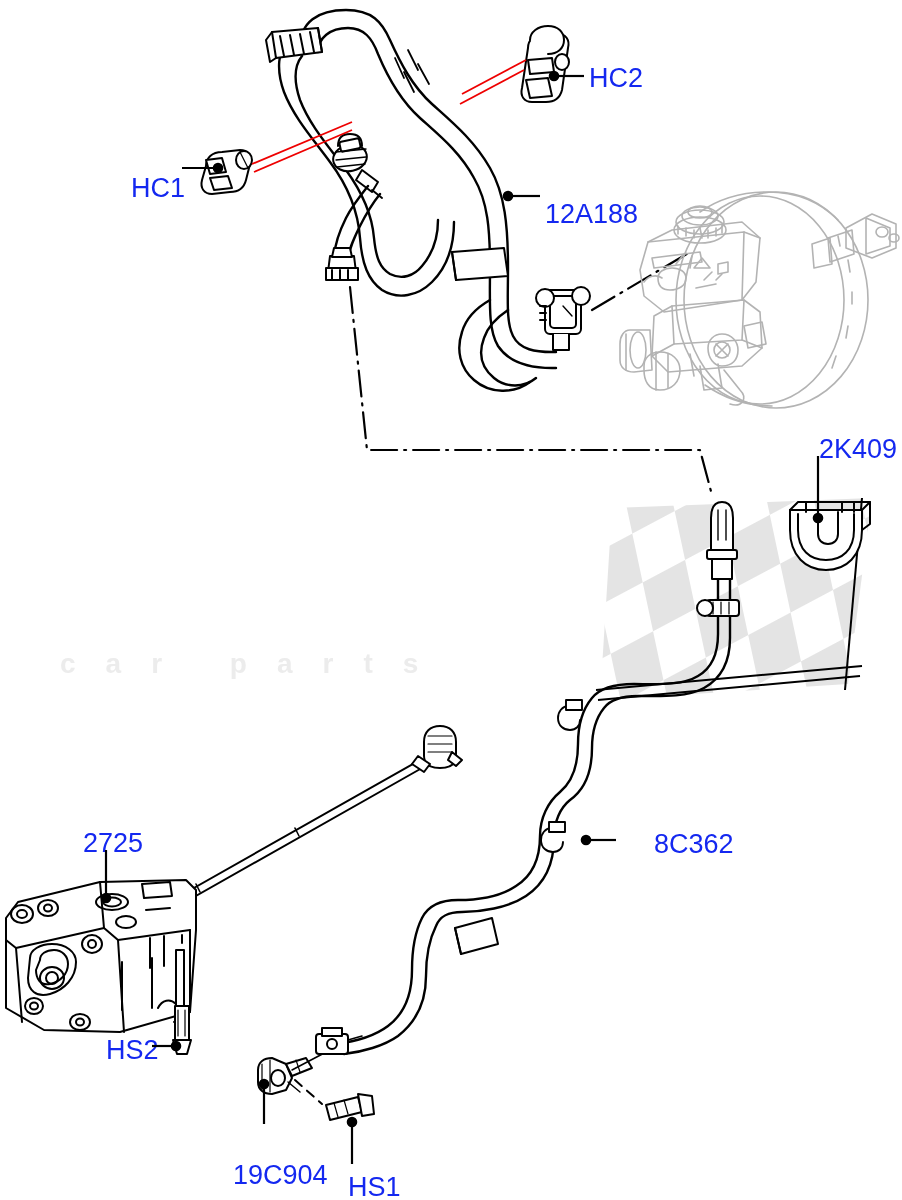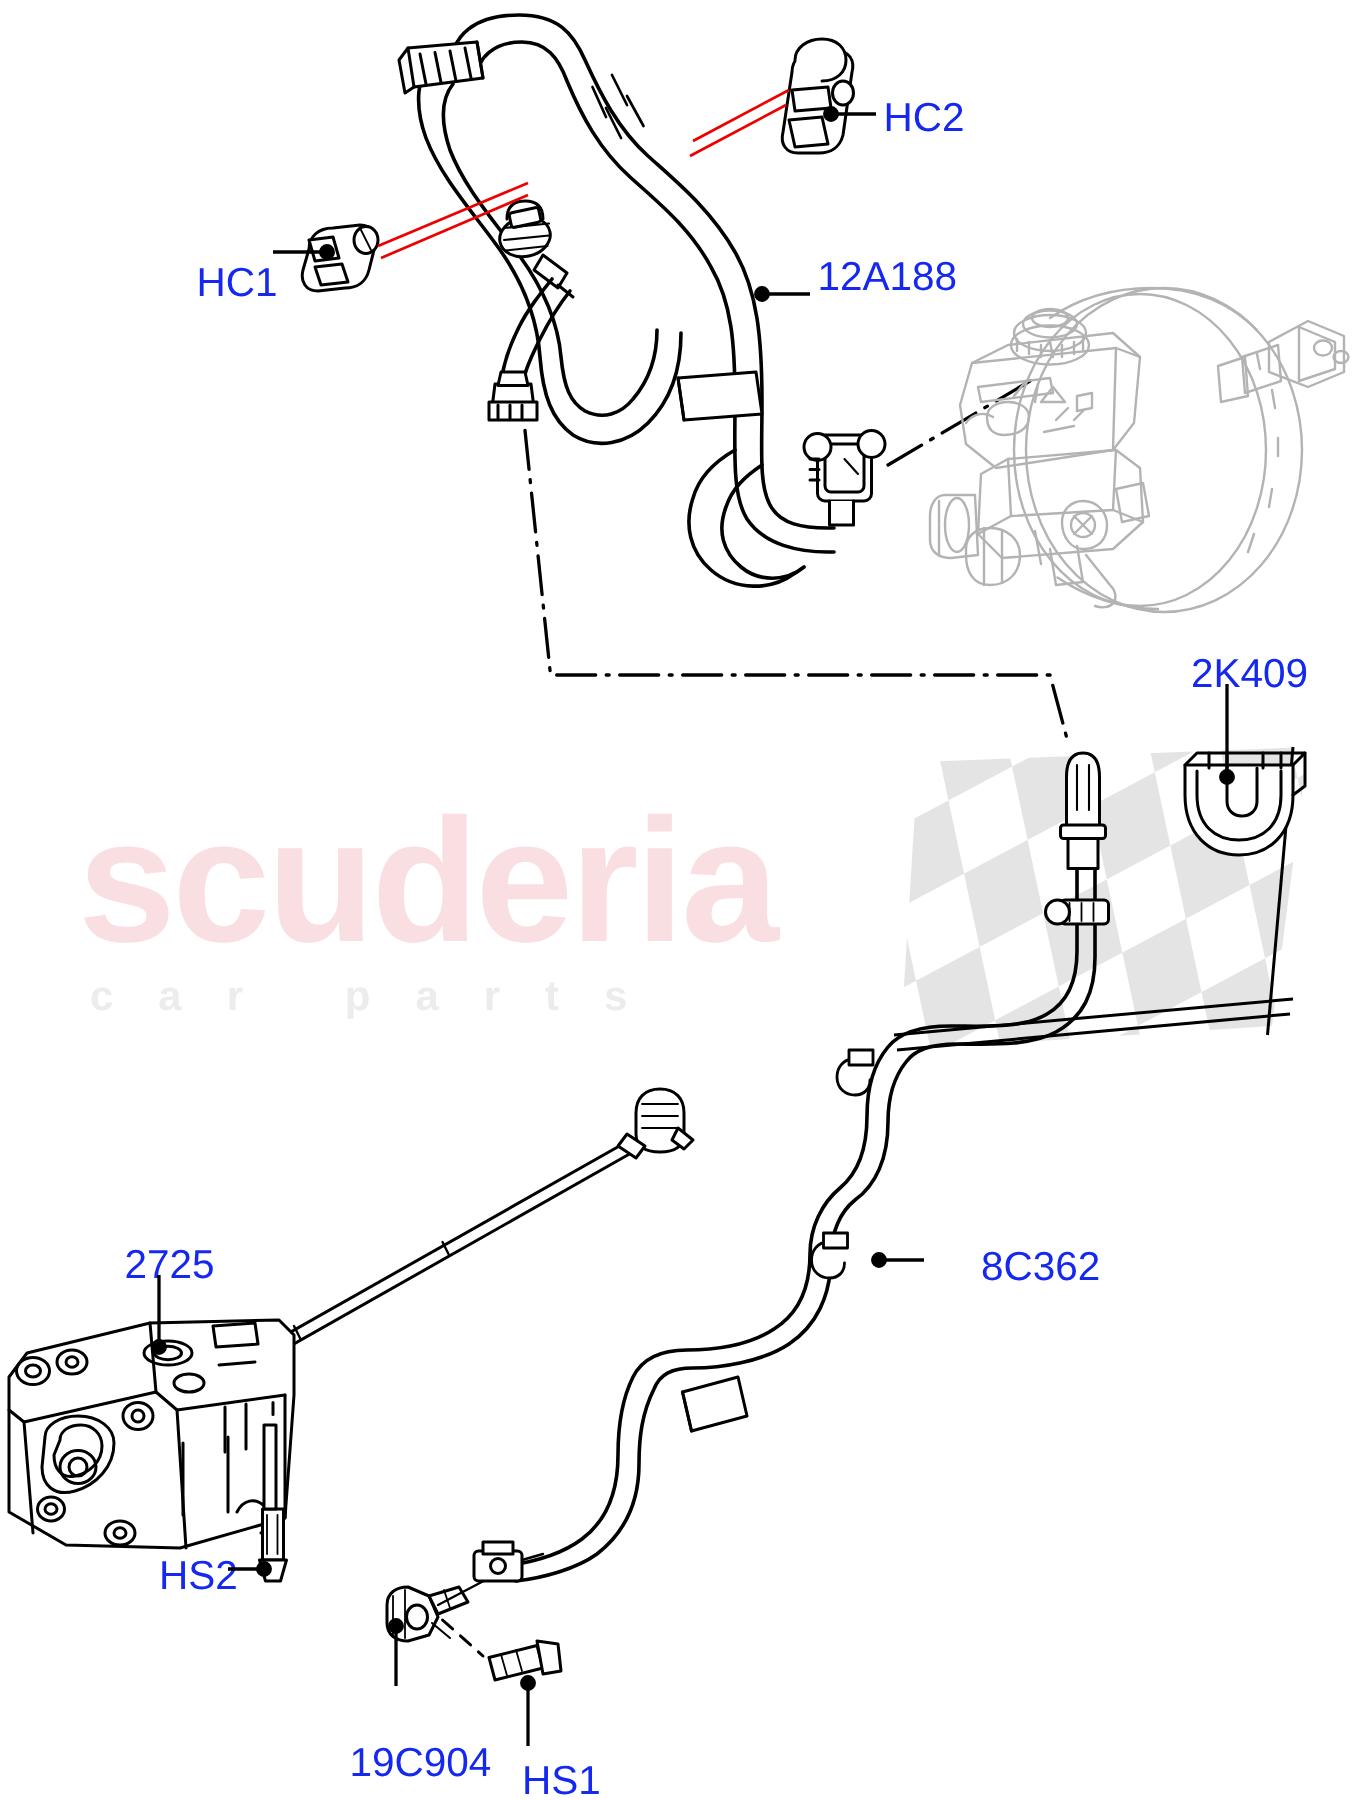--- a/index.html
+++ b/index.html
@@ -43,21 +43,20 @@
       </clipPath>
     </defs>
     <g>
       <polygon points="612,508 872,498 848,684 600,700" fill="url(#checker)"></polygon>
       <path d="M596,690 L862,666" stroke="#000" stroke-width="2" fill="none"></path>
       <path d="M598,700 L860,676" stroke="#000" stroke-width="2" fill="none"></path>
       <path d="M862,498 L845,690" stroke="#000" stroke-width="2" fill="none"></path>
     </g>
   </svg>
 
-  <div class="wm-main">scuderia</div>
   <div class="wm-sub">car parts</div>
 
   <svg style="z-index:2">
     <g fill="none" stroke="#000" stroke-width="2.4" stroke-linecap="round" stroke-linejoin="round">
 
       <path d="
         M300,48 C300,22 318,10 346,10 C372,10 382,22 390,40
         C400,62 412,86 432,104 C452,122 474,140 490,168
         C505,194 508,226 508,268
         C508,300 506,322 513,336
@@ -419,23 +418,23 @@
         <circle cx="264" cy="1084" r="4.2"></circle>
       <path d="M352,1164 L352,1124"></path>
         <circle cx="352" cy="1122" r="4.2"></circle>
     </g>
   </svg>
 
   <div class="lbl" style="left:131px;top:173px">HC1</div>
 
   <div class="lbl" style="left:589px;top:63px">HC2</div>
 
-  <div class="lbl" style="left:545px;top:169px">12A188</div>
-
-  <div class="lbl" style="left:794px;top:434px">2K409</div>
+  <div class="lbl" style="left:545px;top:199px">12A188</div>
+
+  <div class="lbl" style="left:819px;top:434px">2K409</div>
 
   <div class="lbl" style="left:654px;top:829px">8C362</div>
 
   <div class="lbl" style="left:83px;top:828px">2725</div>
 
   <div class="lbl" style="left:106px;top:1035px">HS2</div>
 
   <div class="lbl" style="left:233px;top:1160px">19C904</div>
 
   <div class="lbl" style="left:348px;top:1172px">HS1</div>

